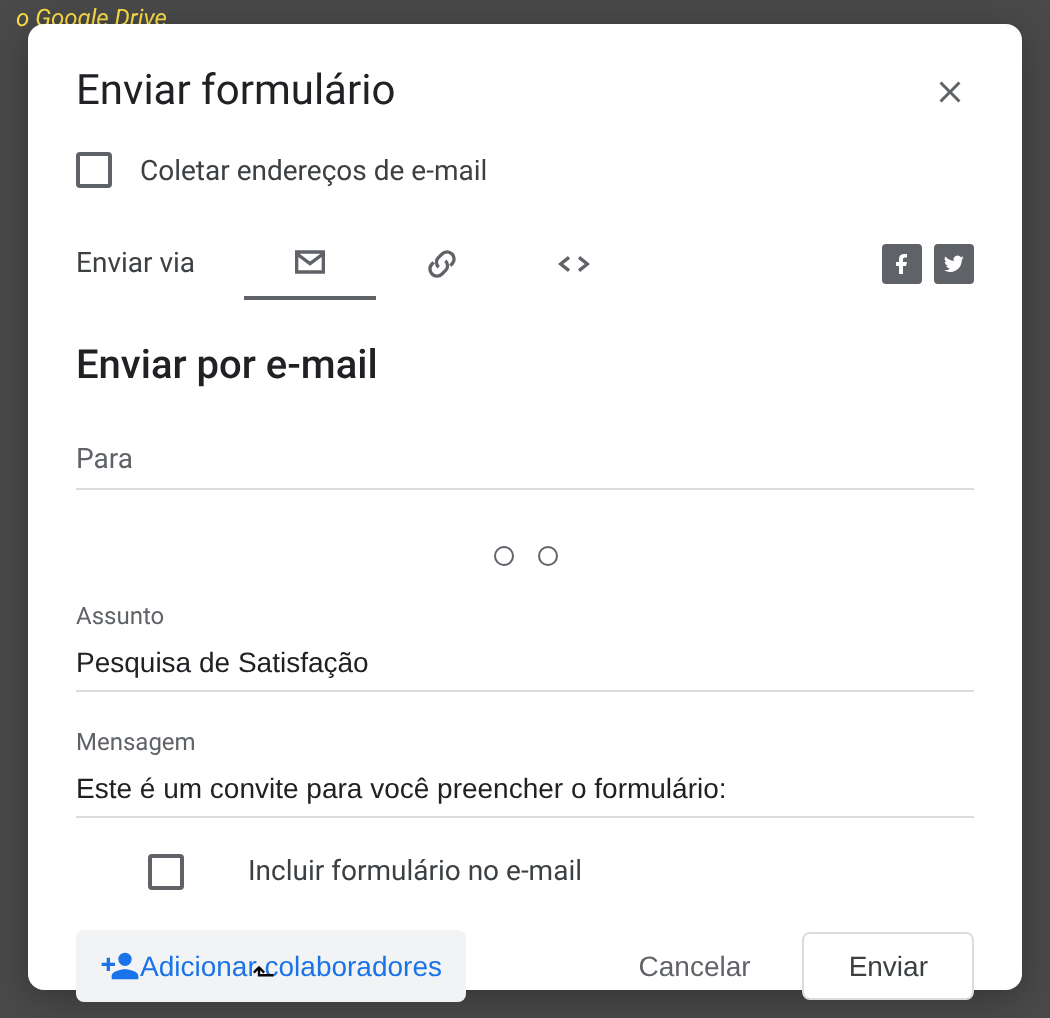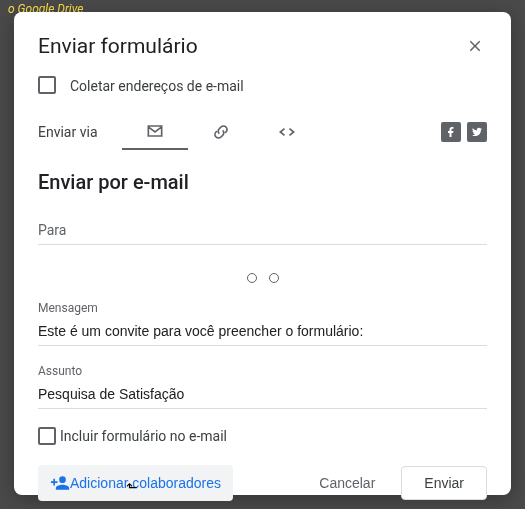--- a/index.html
+++ b/index.html
@@ -163,22 +163,23 @@
     }
     .circle {
       width: 10px;
       height: 10px;
       border: 1.5px solid #5f6368;
       border-radius: 50%;
     }
     .include-row {
       display: flex;
       align-items: center;
-      gap: 4px;
+      gap: 32px;
       margin-top: 18px;
+      margin-left: 36px;
     }
     .footer {
       display: flex;
       align-items: center;
       padding: 12px 24px 20px 24px;
       gap: 8px;
     }
     .collab-btn {
       display: flex;
       align-items: center;
@@ -279,27 +280,27 @@
     <div class="section-title">Enviar por e-mail</div>
 
     <div class="to-field">Para</div>
 
     <div class="circles">
       <div class="circle"></div>
       <div class="circle"></div>
     </div>
 
     <div class="field-group">
+      <div class="field-label">Assunto</div>
+      <input class="field-input" value="Pesquisa de Satisfação" style="">
+    </div>
+
+    <div class="field-group">
       <div class="field-label">Mensagem</div>
       <input class="field-input" value="Este é um convite para você preencher o formulário:" style="">
-    </div>
-
-    <div class="field-group">
-      <div class="field-label">Assunto</div>
-      <input class="field-input" value="Pesquisa de Satisfação" style="">
     </div>
 
     <div class="include-row">
       <div class="checkbox"></div>
       <div class="collect-label">Incluir formulário no e-mail</div>
     </div>
   </div>
 
   <div class="footer">
     <button class="collab-btn">

